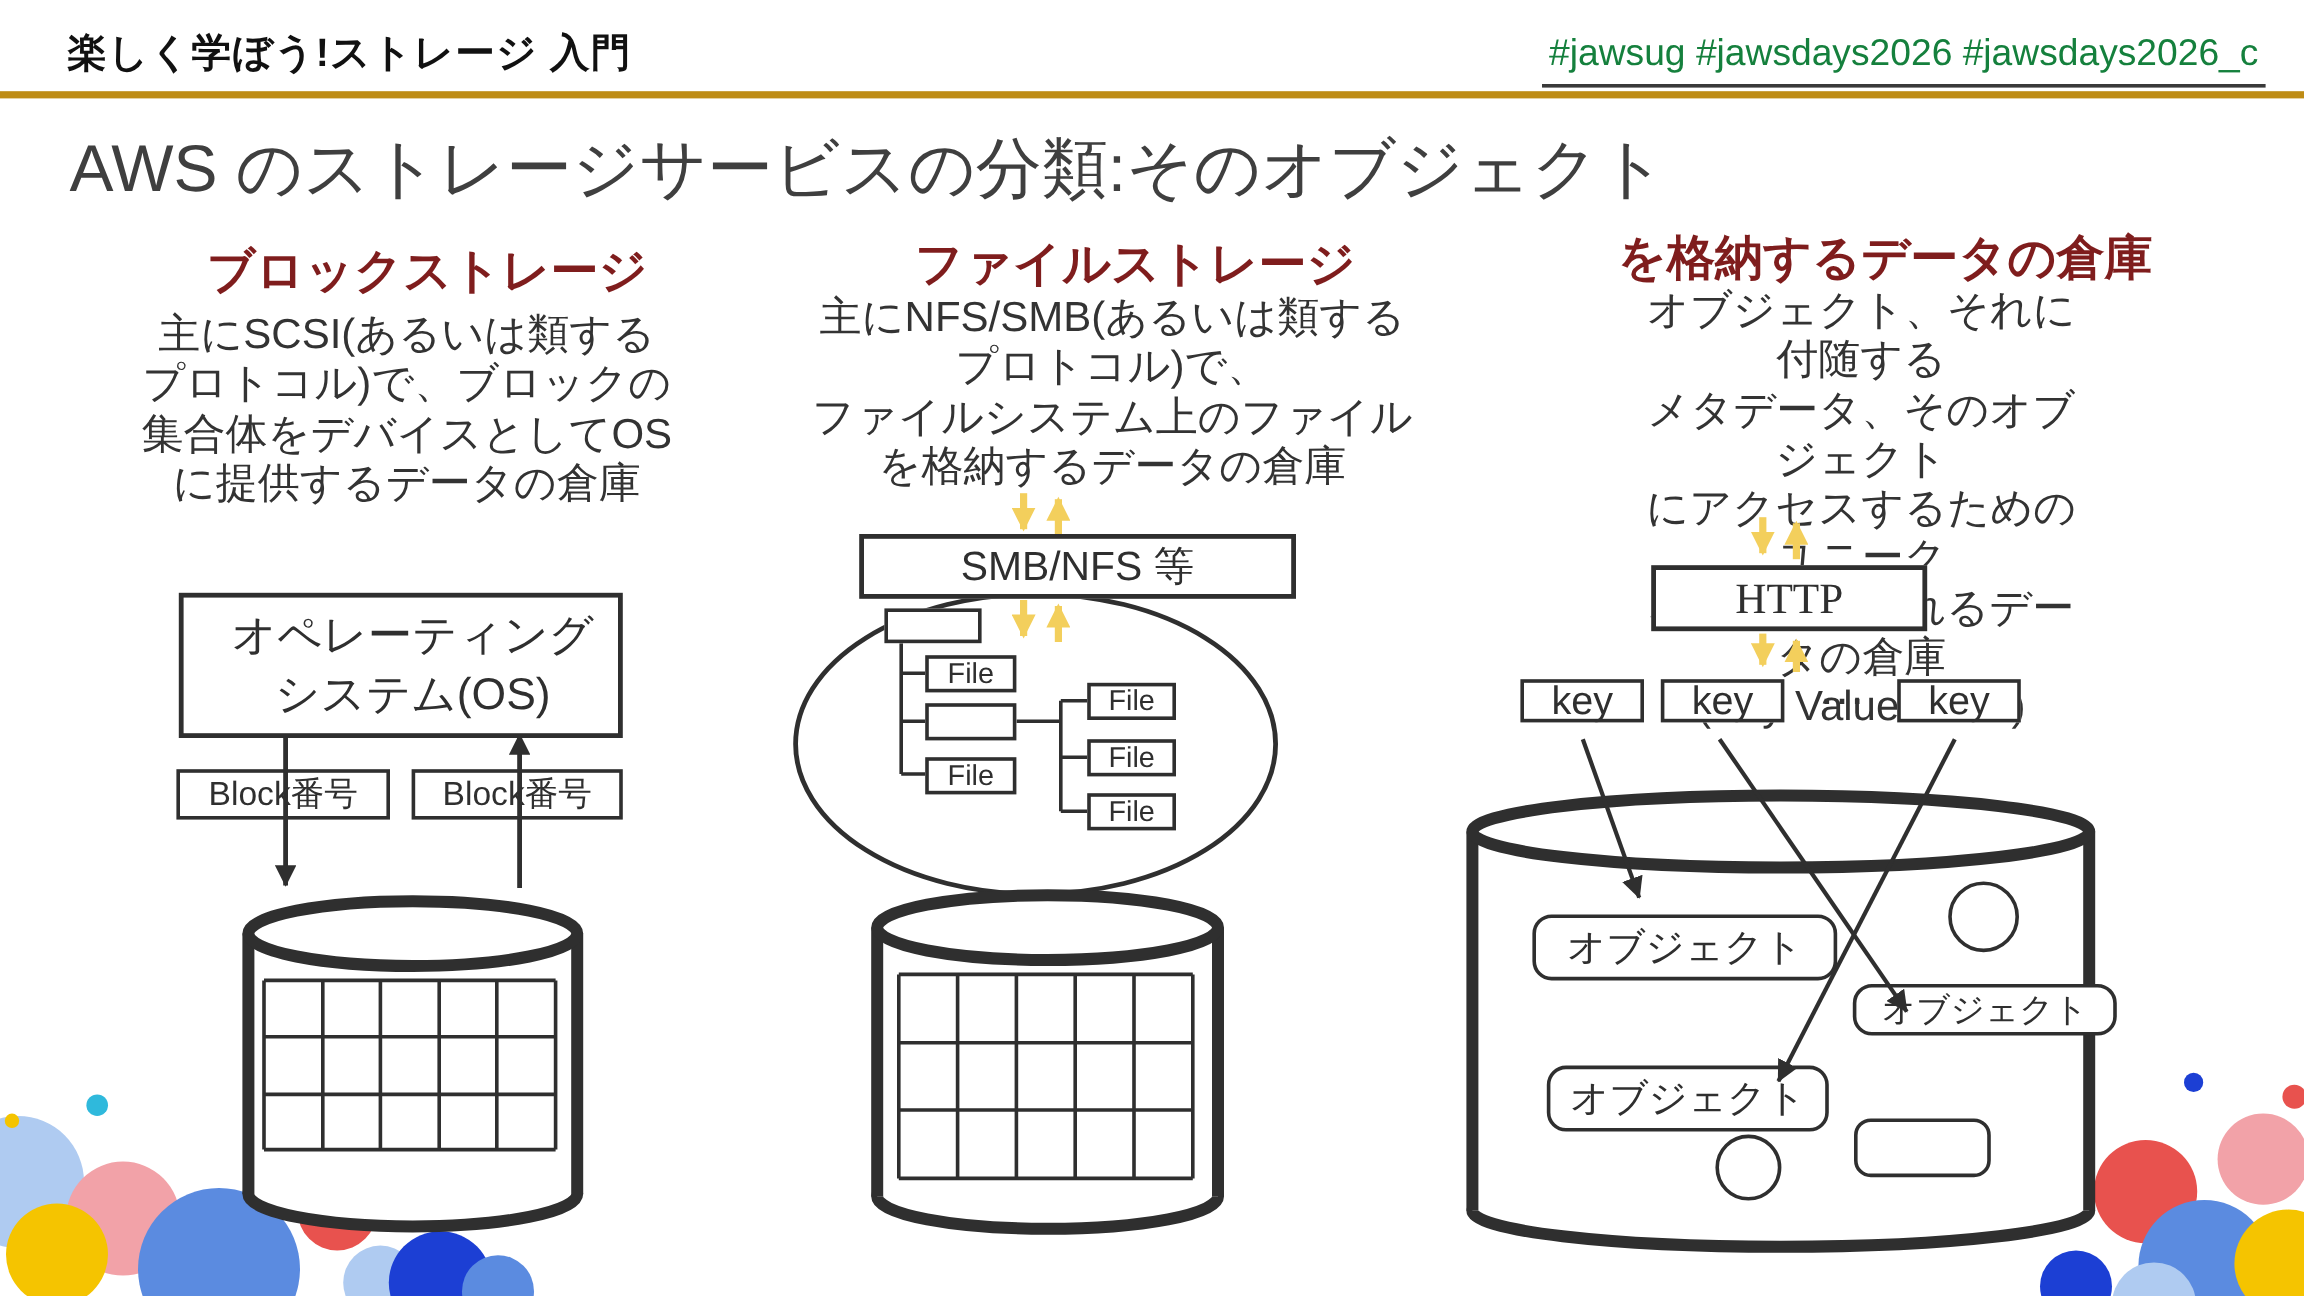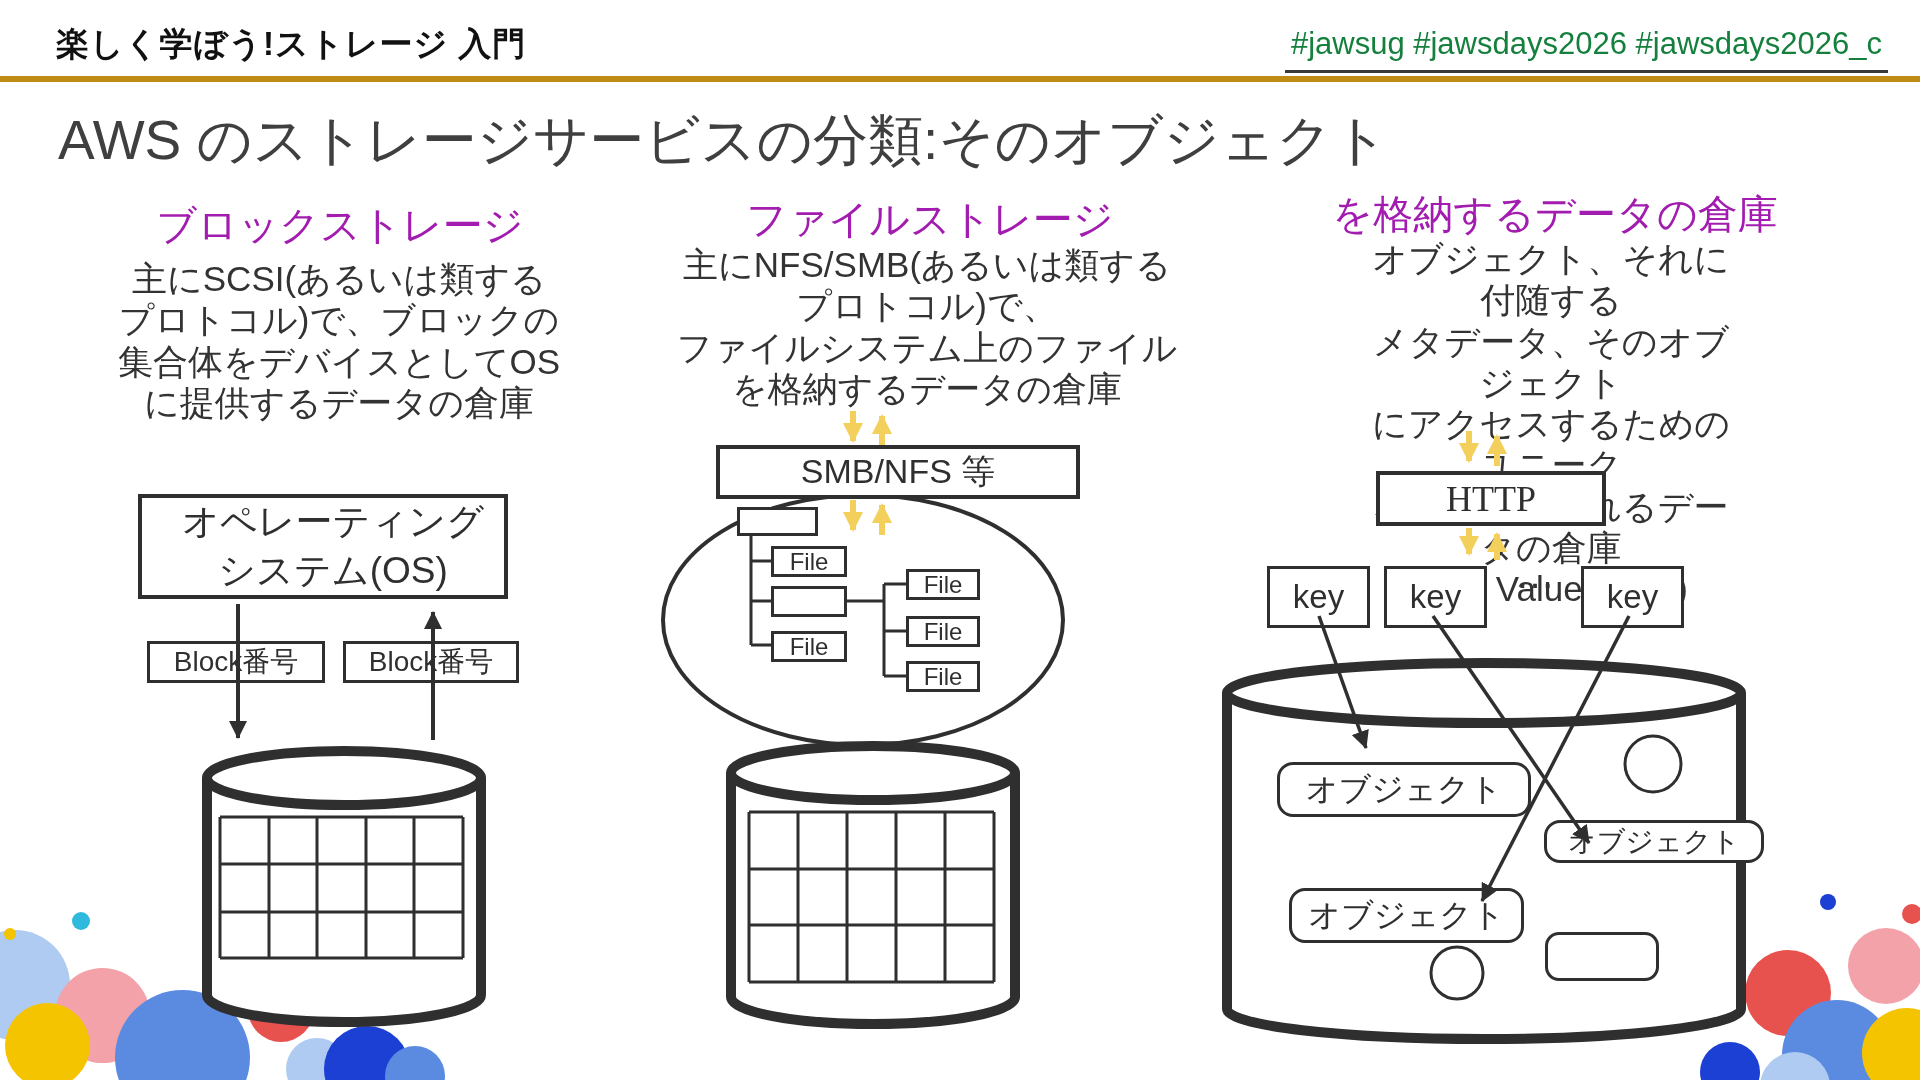--- a/index.html
+++ b/index.html
@@ -9,49 +9,49 @@
   
   .lecture-title{position:absolute;left:56px;top:22px;font-size:33px;font-weight:bold;color:#111;
                  letter-spacing:1px;white-space:nowrap;}
   .hashtags{position:absolute;right:32px;top:26px;font-size:31px;color:#15803d;
             border-bottom:3px solid #3a3a3a;padding:0 6px 8px 6px;white-space:nowrap;}
   .gold-rule{position:absolute;left:0;top:76px;width:1920px;height:6px;
              background:var(--c-accent_gold,#BE8C15);}
   .slide-title{position:absolute;left:58px;top:104px;font-size:55px;color:#3f3f3f;white-space:nowrap;}
 
   
-  .col-heading{position:absolute;transform:translateX(-50%);font-size:40px;font-weight:normal;
-               color:#a21caf;white-space:nowrap;}
+  .col-heading{position:absolute;transform:translateX(-50%);font-size:40px;font-weight:bold;
+               color:#7f1d1d;white-space:nowrap;margin-left:16px;}
   .col-desc{position:absolute;transform:translateX(-50%);font-size:35px;line-height:1.18;
             color:#333;text-align:center;white-space:pre-line;}
 
   
   .box{position:absolute;box-sizing:border-box;display:flex;align-items:center;justify-content:center;
        border:3px solid #2f2f2f;background:#fff;text-align:center;color:#2f2f2f;}
   .box.thick{border-width:4px;}
   .box.clear{background:transparent;}
   .box.round{border-radius:16px;margin-left:28px;}
 
-  .os-box{left:138px;top:494px;width:370px;height:105px;font-size:37px;line-height:1.3;white-space:pre-line;padding-left:20px;}
+  .os-box{left:149px;top:494px;width:370px;height:121px;font-size:37px;line-height:1.3;white-space:pre-line;padding-left:20px;}
   .block-left{left:147px;top:641px;width:178px;height:42px;font-size:28px;}
   .block-right{left:343px;top:641px;width:176px;height:42px;font-size:28px;}
 
   .smb-box{left:716px;top:445px;width:364px;height:54px;font-size:34px;}
   .root-folder{left:737px;top:507px;width:81px;height:29px;}
   .file-box{width:76px;height:31px;font-size:24px;}
   .fileA{left:771px;top:546px;}
   .folderB{left:771px;top:586px;width:76px;height:31px;}
   .fileC{left:771px;top:631px;}
   .fileD{left:906px;top:569px;width:74px;}
   .fileE{left:906px;top:616px;width:74px;}
   .fileF{left:906px;top:661px;width:74px;}
   .fs-box{left:720px;top:716px;width:306px;height:45px;font-size:31px;border-radius:14px;}
 
   .http-box{left:1376px;top:471px;width:230px;height:55px;font-size:36px;font-family:Liberation Serif, serif;}
-  .key-box{top:566px;width:103px;height:62px;font-size:33px;}
+  .key-box{top:566px;width:103px;height:36px;font-size:33px;}
   .key1{left:1267px;}
   .key2{left:1384px;}
   .key3{left:1581px;}
   .ellipsis{position:absolute;left:1500px;top:552px;width:70px;text-align:center;
             font-size:40px;color:#333;}
   .obj1{left:1249px;top:762px;width:254px;height:55px;font-size:32px;border-radius:18px;}
   .obj2{left:1516px;top:820px;width:220px;height:43px;font-size:28px;border-radius:14px;}
   .obj3{left:1261px;top:888px;width:235px;height:55px;font-size:32px;border-radius:18px;}
   .empty-slot{left:1545px;top:932px;width:114px;height:49px;border-radius:14px;}
 

